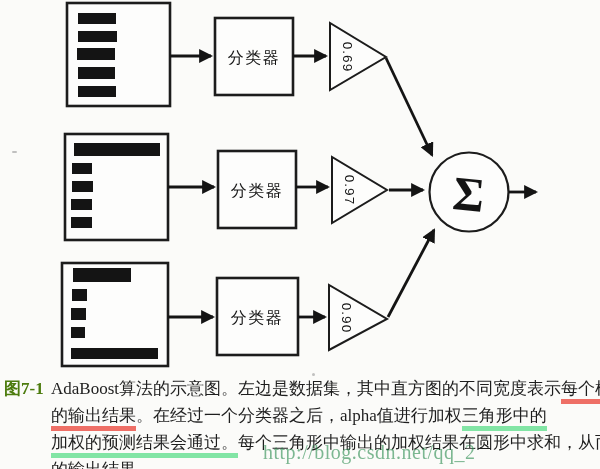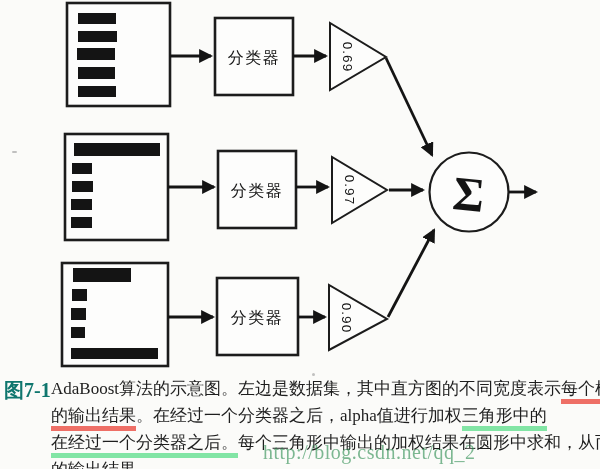--- a/index.html
+++ b/index.html
@@ -27,21 +27,21 @@
     text-anchor:middle;dominant-baseline:central;
   }
   .sum-label{
     font-family:"Liberation Serif","DejaVu Serif",serif;
     font-size:48px;font-weight:600;fill:#141414;
     text-anchor:middle;dominant-baseline:central;
   }
 
   .fig-label{
     position:absolute;left:4px;top:377px;
-    font-size:20px;font-weight:bold;color:#0f766e;white-space:nowrap;
+    font-size:17px;font-weight:bold;color:#4d7c0f;white-space:nowrap;
   }
   .caption{
     position:absolute;left:51px;top:375px;width:549px;
     font-size:17px;line-height:27px;color:#1e1e1e;
     white-space:nowrap;overflow:hidden;
   }
   .cap-line{height:27px;}
   .seg{padding-bottom:1px;}
   .u-red{border-bottom:5px solid #ee6f66;}
   .u-green{border-bottom:5px solid #82e5a5;}
@@ -118,21 +118,21 @@
     <circle class="sum-circle" cx="469" cy="192" r="39.5"></circle>
     <text class="sum-label" transform="rotate(6 469 192)" x="469" y="194">Σ</text>
     <line class="arrow" x1="509" y1="192" x2="536" y2="192" marker-end="url(#ah)"></line>
   </svg>
 
   <div class="fig-label">图7-1</div>
 
   <div class="caption">
       <div class="cap-line"><span class="seg">AdaBoost算法的示意图。左边是数据集，其中直方图的不同宽度表示</span><span class="seg u-red">每个样例</span></div>
       <div class="cap-line"><span class="seg u-red">的输出结果</span><span class="seg">。在经过一个分类器之后，alpha值进行加权</span><span class="seg u-green">三角形中的</span></div>
-      <div class="cap-line"><span class="seg u-green">在经过一个分类器之后。</span><span class="seg">每个三角形中输出的加权结果在圆形中求和，从而得到最终</span></div>
+      <div class="cap-line"><span class="seg u-green">加权的预测结果会通过。</span><span class="seg">每个三角形中输出的加权结果在圆形中求和，从而得到最终</span></div>
       <div class="cap-line"><span class="seg">的输出结果</span></div>
     </div>
 
   <div class="watermark">http://blog.csdn.net/qq_2</div>
 
   <div class="speck speck1"></div>
   <div class="speck speck2"></div>
 </div>
 
 </body></html>

